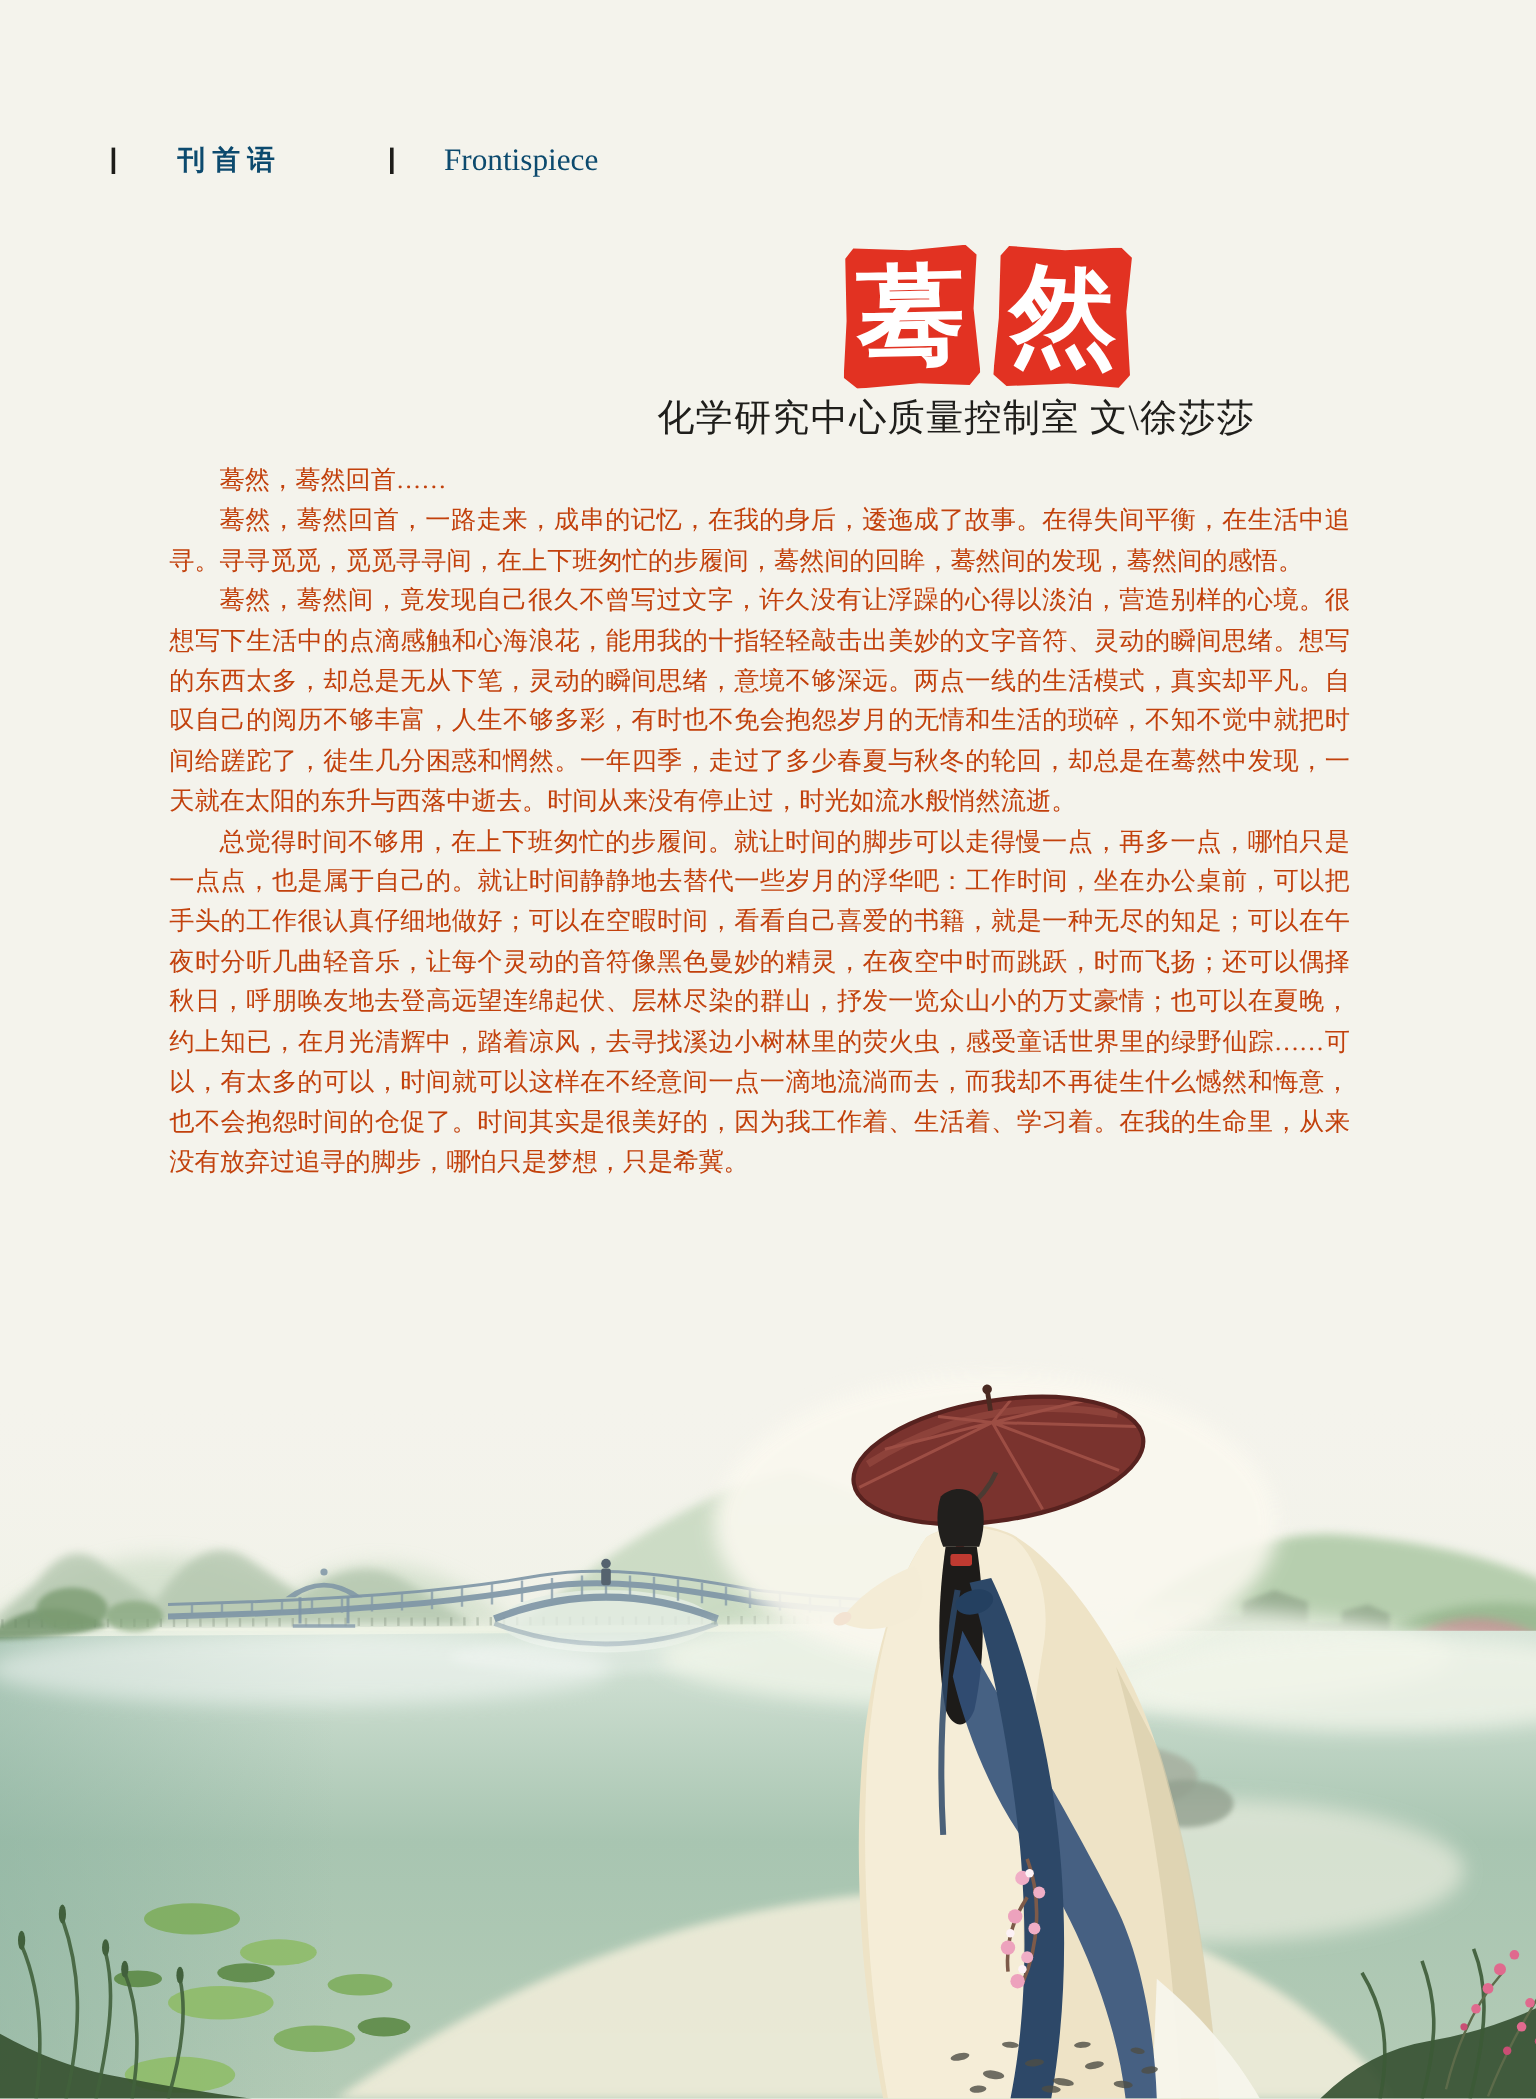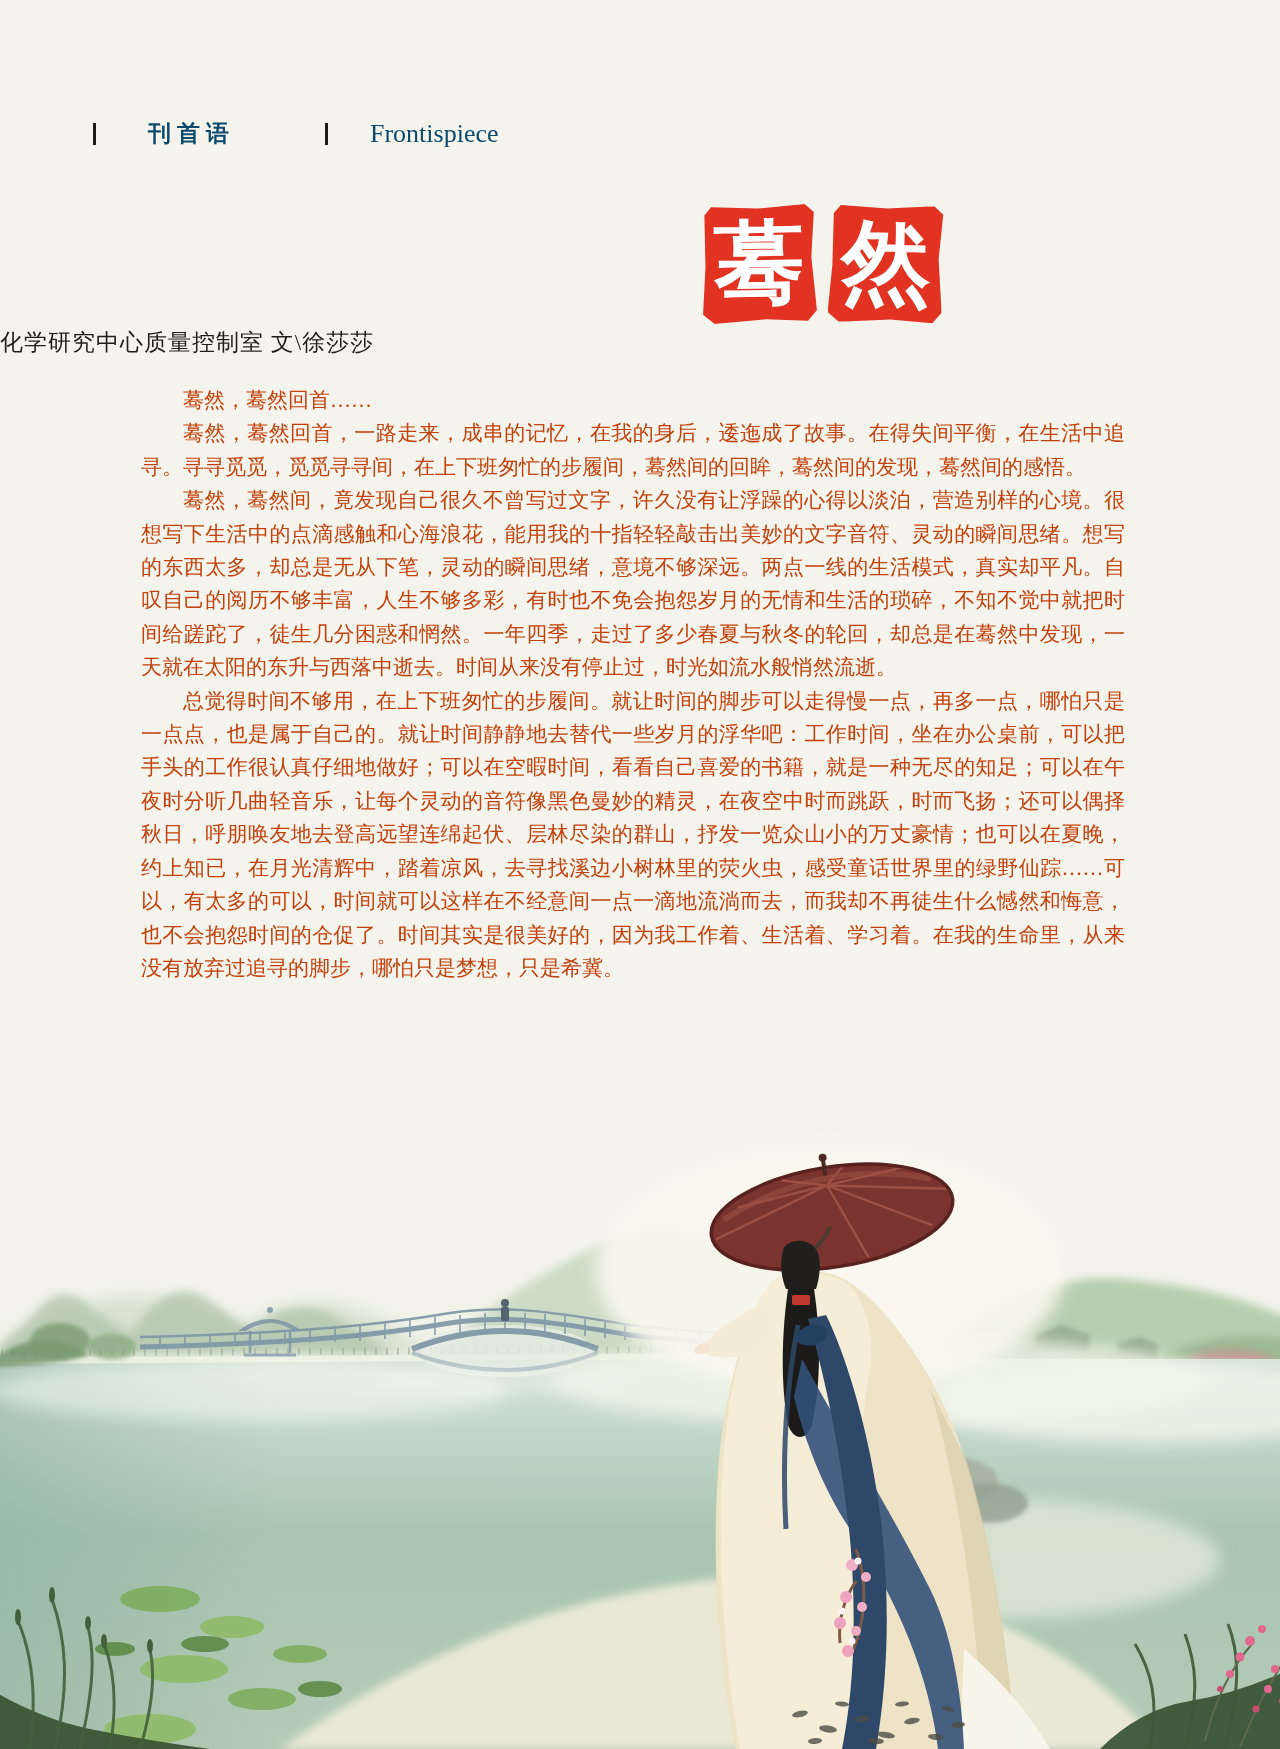--- a/index.html
+++ b/index.html
@@ -19,22 +19,22 @@
   .seals{position:absolute;top:205px;left:702px;display:flex;gap:13px;z-index:2;}
   .seal{
     width:114px;height:118px;background:#e23222;color:#ffffff;
     display:flex;align-items:center;justify-content:center;
     font-size:90px;font-weight:bold;font-family:"DejaVu Sans",sans-serif;
     clip-path:polygon(3% 8%,9% 1%,50% 3%,91% 0%,99% 7%,96% 45%,100% 90%,92% 99%,55% 97%,10% 100%,0% 92%,3% 52%);
   }
   .seal-1{transform:rotate(-1.2deg);}
   .seal-2{transform:rotate(1.6deg);}
   
-  .byline{position:absolute;top:327px;left:0;width:1046px;text-align:left;
-    font-size:23px;letter-spacing:1px;color:#1f1e1b;z-index:2;}
+  .byline{position:absolute;top:327px;left:0;width:1046px;text-align:right;
+    font-size:31px;letter-spacing:1px;color:#1f1e1b;z-index:2;}
   
   .article{position:absolute;left:141px;top:384px;width:984px;z-index:3;
     font-size:21px;line-height:33.4px;text-align:justify;color:#c2410c;}
   .article p{margin:0;text-indent:2em;}
   
   .illustration{position:absolute;left:0;top:1129px;width:1280px;height:620px;z-index:1;}
 </style>
 </head>
 <body>
 

